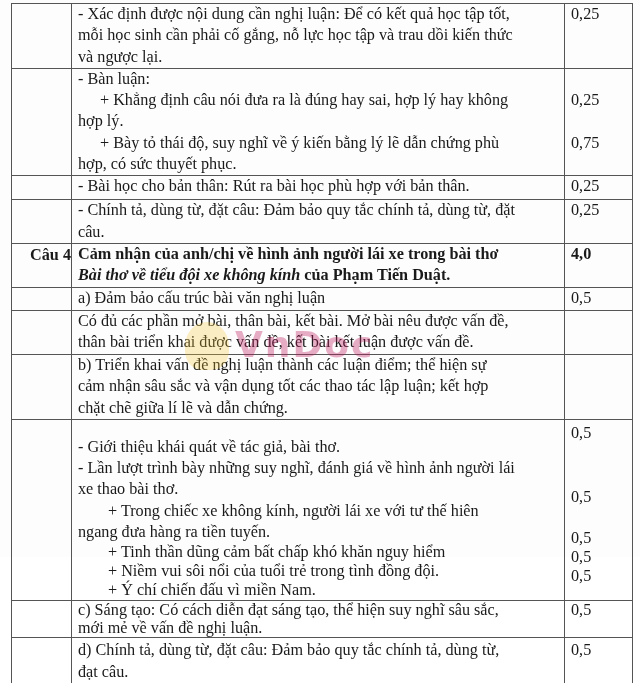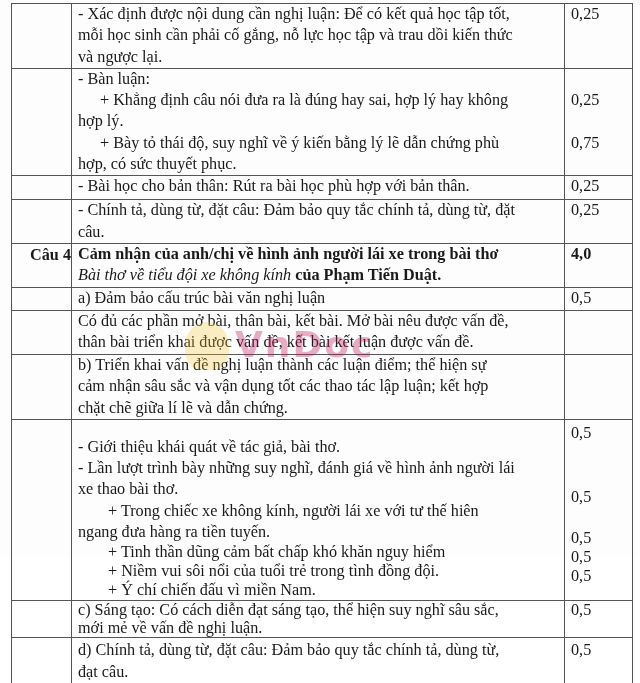--- a/index.html
+++ b/index.html
@@ -7,21 +7,21 @@
          font-family:"Liberation Serif", "DejaVu Serif", serif; color:#1a1a1a; }
   .page { position:absolute; left:0; top:0; width:640px; height:557px; background:#fdfdfd; }
   table.rubric { position:absolute; left:11px; top:3px; width:621px; border-collapse:collapse; table-layout:fixed; }
   table.rubric td { border:1px solid #555; vertical-align:top; padding:0 6px; font-size:16.2px; line-height:21.3px; }
   td.c1 { width:47px; border-top:none; border-bottom:none; }
   td.c3 { width:55px; text-align:left; padding:0;margin-top:28px; }
   td.c2 { width:480px; text-align:justify; }
   .ind1 { padding-left:22px; }
   .ind2 { padding-left:30px; }
   .b { font-weight:bold; }
-  .bi { font-weight:normal; font-style:italic; }
+  .bi { font-weight:bold; font-style:italic; }
   .lbl { font-weight:bold; text-align:right; padding:1px 0 0 0 !important; }
   .line { display:block; }
   .pt { display:block; }
   .watermark { position:absolute; left:175px; top:322px; width:250px; height:50px; pointer-events:none; opacity:0.35; }
   .wm-text { position:absolute; left:60px; top:2px; font-family:"DejaVu Sans", sans-serif; font-weight:bold; font-size:36px; color:#be185d; letter-spacing:2px; }
   .wm-fig { position:absolute; left:10px; top:0; width:44px; height:48px; border-radius:50% 50% 40% 40%; background:#f4c430; opacity:0.8; }
   .total td { border-bottom:1px solid #555; }
   .c1-last { border-bottom:1px solid #555 !important; }
 </style>
 </head>

